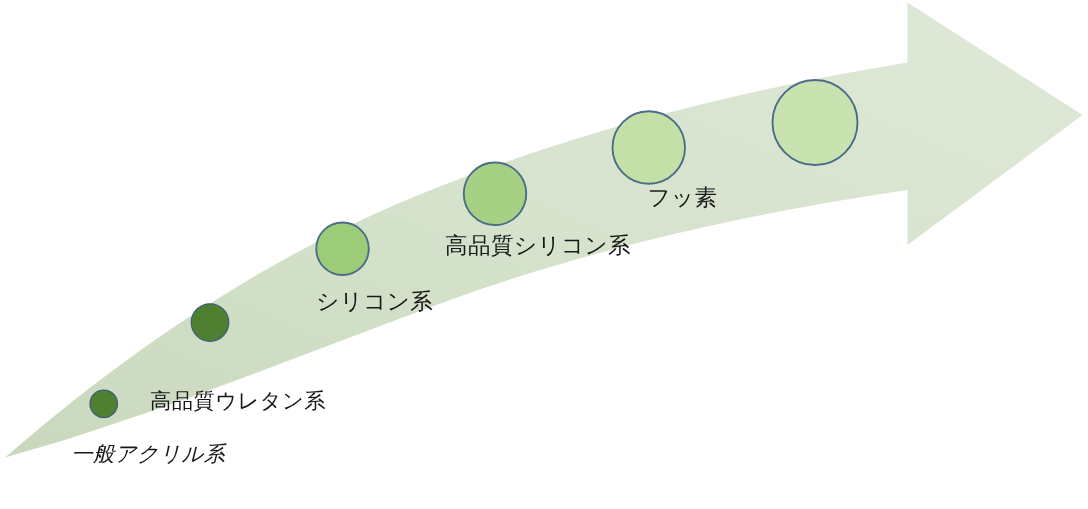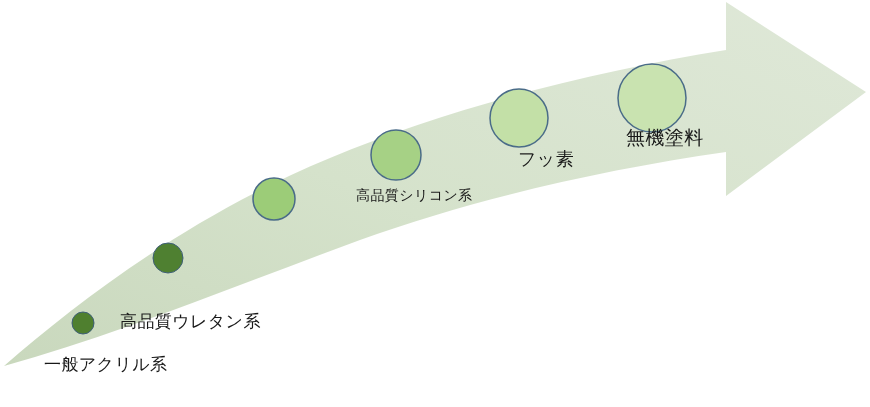--- a/index.html
+++ b/index.html
@@ -68,19 +68,19 @@
     <g id="node-circles">
         <circle cx="83" cy="323" r="11" fill="#4f7f2f" stroke="#3f5f7a" stroke-width="1"></circle>
         <circle cx="168" cy="258" r="15" fill="#4f8031" stroke="#3f5f7a" stroke-width="1"></circle>
         <circle cx="274" cy="199" r="21" fill="#9ccc78" stroke="#4a6c88" stroke-width="1.5"></circle>
         <circle cx="396" cy="155" r="25" fill="#a6d185" stroke="#4a6c88" stroke-width="1.5"></circle>
         <circle cx="519" cy="118" r="29" fill="#c3e0a7" stroke="#4a6c88" stroke-width="1.5"></circle>
         <circle cx="652" cy="98" r="34" fill="#c9e3b0" stroke="#4a6c88" stroke-width="1.5"></circle>
       </g>
   </svg>
 
-  <div class="node-label" style="left: 44px; top: 356px; font-size: 17px;">一般アクリル系</div>
+  <div class="node-label" style="left: 57px; top: 356px; font-size: 17px; font-style: italic;">一般アクリル系</div>
   <div class="node-label" style="left: 120px; top: 285px; font-size: 17px; margin-top: 28px;">高品質ウレタン系</div>
-  <div class="node-label" style="left: 356px; top: 188px; font-size: 14px;">高品質シリコン系</div>
+  <div class="node-label" style="left: 253px; top: 233px; font-size: 18px;">シリコン系</div>
+  <div class="node-label" style="left: 356px; top: 188px; font-size: 18px;">高品質シリコン系</div>
   <div class="node-label" style="left: 518px; top: 150px; font-size: 18px;">フッ素</div>
-  <div class="node-label" style="left: 626px; top: 128px; font-size: 19px;">無機塗料</div>
 
 </div>
 
 </body></html>

